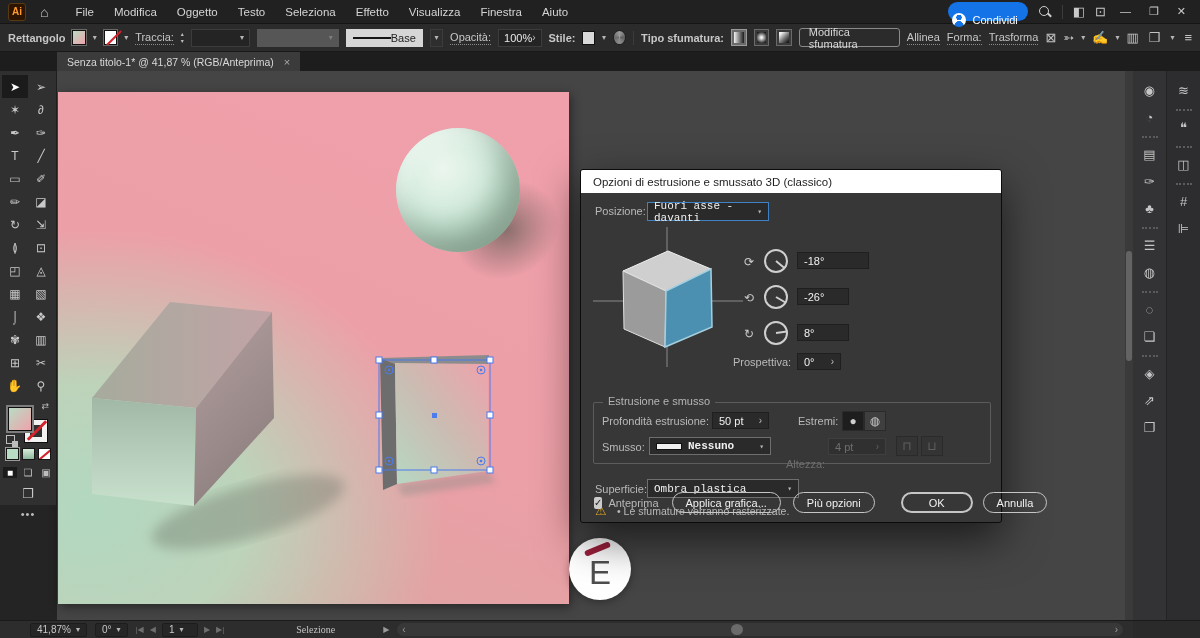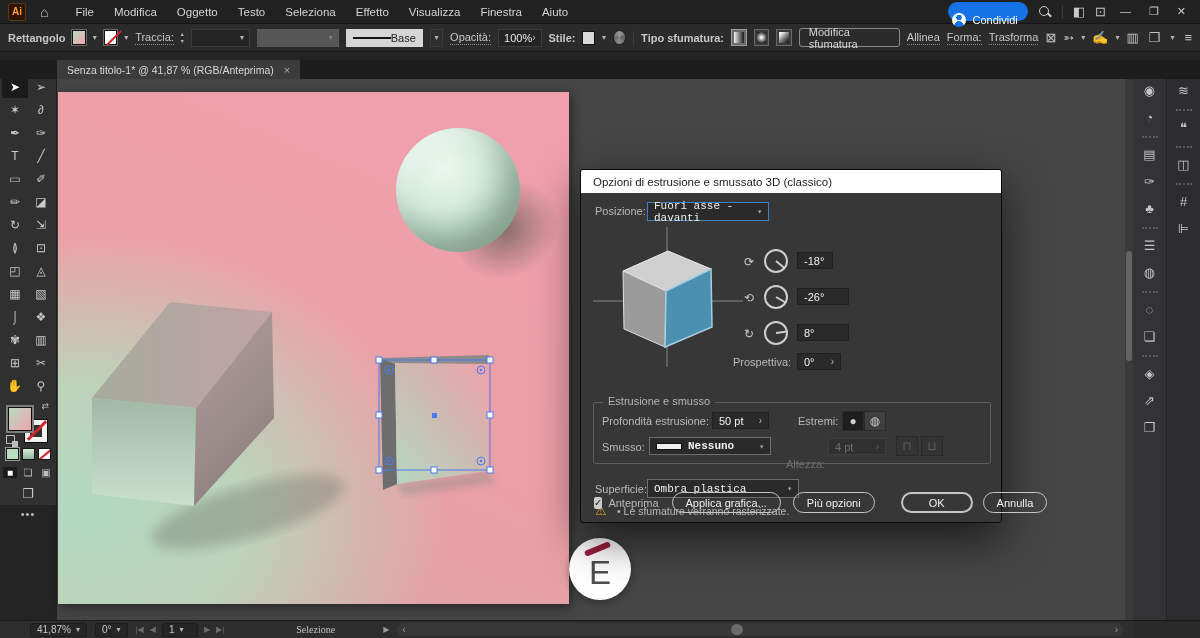--- a/index.html
+++ b/index.html
@@ -62,21 +62,21 @@
   .gtype i { display:block; width:100%; height:100%; }
   .g-linear i { background:linear-gradient(90deg,#f2f2f2,#1c1c1c); }
   .g-radial i { background:radial-gradient(circle,#f2f2f2 10%,#1c1c1c 85%); }
   .g-free i   { background:linear-gradient(135deg,#f2f2f2 15%,#777 55%,#1c1c1c 90%); }
   .ob-btn { height:19px; border:1px solid #8a8a8a; border-radius:3px; display:flex; align-items:center;
             padding:0 9px; color:#d8d8d8; }
   .ob-icon { font-size:13px; color:#c3c3c3; }
   .ob-right { margin-left:auto; display:flex; align-items:center; gap:10px; }
 
   
-  #tabbar { position:absolute; left:0; top:52px; width:1200px; height:19px; background:#1d1d1d; z-index:18;margin-top:8px; }
+  #tabbar { position:absolute; left:0; top:52px; width:1200px; height:19px; background:#1d1d1d; z-index:18; }
   .tab { position:absolute; left:57px; top:0; height:19px; background:#3b3b3c; color:#d8d8d8;
          font-size:10.5px; display:flex; align-items:center; gap:10px; padding:0 10px; }
   .tclose { color:#aaaaaa; font-size:11px; }
 
   
   #lefttools { position:absolute; left:0; top:71px; width:57px; height:434px; background:#303031;
                border-right:1px solid #1e1e1e; z-index:10; }
   #tools-grid { display:grid; grid-template-columns:26px 26px; justify-content:center; padding-top:4px; }
   .tool { height:23px; display:flex; align-items:center; justify-content:center; font-size:12px;
           color:#c9c9c9; }
@@ -443,21 +443,21 @@
         <line x1="0" y1="74" x2="150" y2="74" stroke="#8a8a8a"></line>
         <polygon points="30,44 75,24 118,42 73,64" fill="#cfcfcf" stroke="#efefef" stroke-width="1"></polygon>
         <polygon points="30,44 73,64 72,120 31,102" fill="#9b9b9b" stroke="#e0e0e0" stroke-width="1"></polygon>
         <polygon points="73,64 118,42 119,100 72,120" fill="#4b90b0" stroke="#a5cede" stroke-width="1.5"></polygon>
       </svg>
 
       <span class="axis-icon" style="left:163px;top:62px">⟳</span>
       <div class="dial" style="left:183px;top:56px">
           <span class="needle" style="transform:rotate(40deg)"></span>
         </div>
-      <div class="dlg-input" style="left:216px;top:59px;width:36px">
+      <div class="dlg-input" style="left:216px;top:59px;width:72px">
           <span>-18°</span>
         </div>
 
       <span class="axis-icon" style="left:163px;top:98px">⟲</span>
       <div class="dial" style="left:183px;top:92px">
           <span class="needle" style="transform:rotate(30deg)"></span>
         </div>
       <div class="dlg-input" style="left:216px;top:95px;width:52px">
           <span>-26°</span>
         </div>

